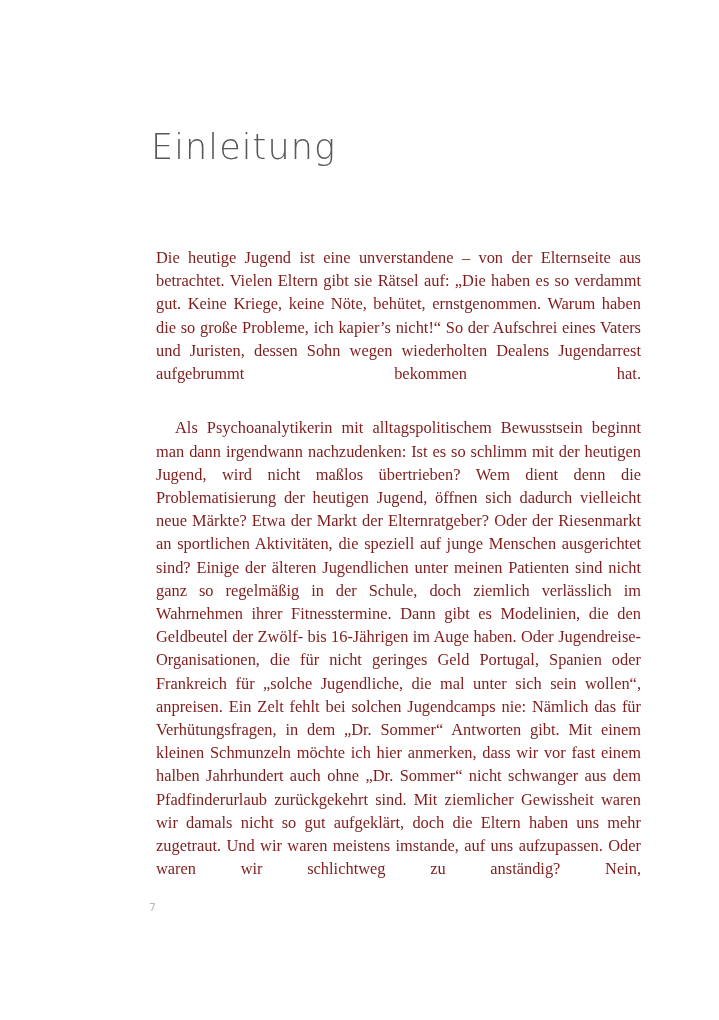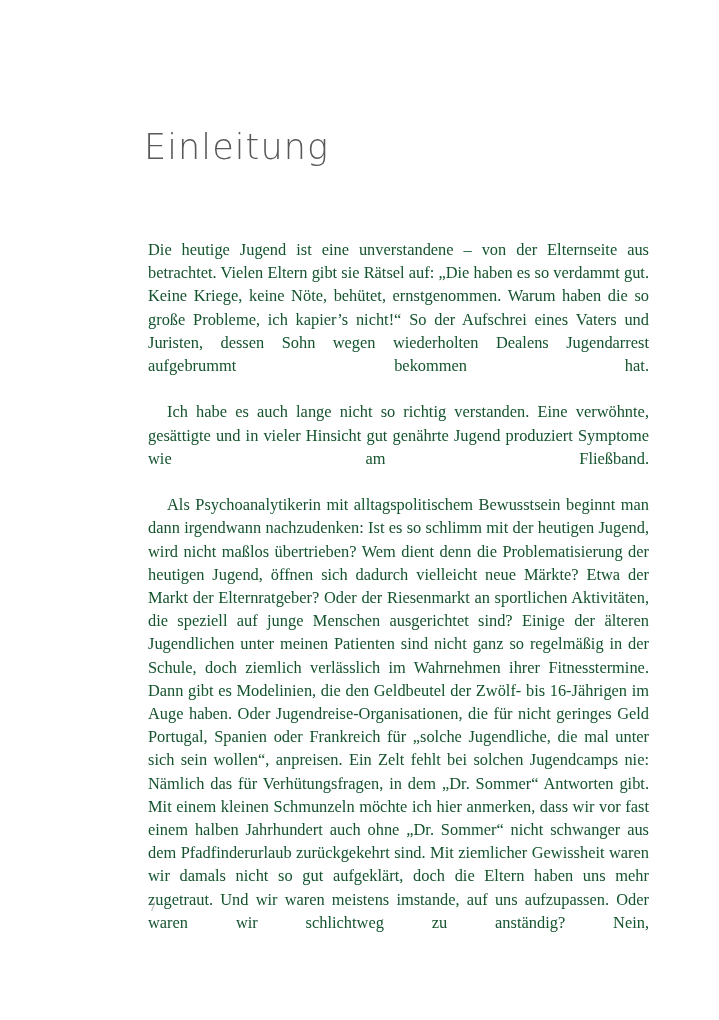--- a/index.html
+++ b/index.html
@@ -19,45 +19,45 @@
     position: relative;
     width: 719px;
     height: 1020px;
     background: #ffffff;
     box-sizing: border-box;
   }
 
   
   .chapter-title {
     position: absolute;
-    left: 144px;
+    left: 151px;
     top: 103px;
     font-family: "DejaVu Sans", "Liberation Sans", sans-serif;
     font-weight: 300;
     font-size: 35px;
     line-height: 42px;
     letter-spacing: 1.1px;
     color: #58585a;
     white-space: nowrap;
   }
 
   
   .body-block {
     position: absolute;
     left: 148px;
     top: 238px;
     width: 501px;
   }
 
   .body-block p {
-    margin: 0;
+    margin: 8px;
     font-family: "Liberation Serif", "DejaVu Serif", serif;
     font-size: 16.4px;
     line-height: 23.2px;
-    color: #14532d;
+    color: #7f1d1d;
     text-align: justify;
     text-justify: inter-word;
     hyphens: none;
     -webkit-hyphens: none;
   }
 
   .body-block p.indented {
     text-indent: 19px;
   }
 
@@ -83,19 +83,18 @@
 </style>
 </head>
 <body>
 
 <div class="page">
 
   <h1 class="chapter-title">Einleitung</h1>
 
   <div class="body-block">
     <p>Die heutige Jugend ist eine unverstandene – von der Elternseite aus betrachtet. Vielen Eltern gibt sie Rätsel auf: „Die haben es so verdammt gut. Keine Kriege, keine Nöte, behütet, ernstgenommen. Warum haben die so große Probleme, ich kapier’s nicht!“ So der Aufschrei eines Vaters und Juristen, dessen Sohn wegen wiederholten Dealens Jugendarrest aufgebrummt bekommen hat.</p>
-    <p class="indented">Ich habe es auch lange nicht so richtig verstanden. Eine verwöhnte, gesättigte und in vieler Hinsicht gut genährte Jugend produziert Symptome wie am Fließband.</p>
     <p class="indented">Als Psychoanalytikerin mit alltagspolitischem Bewusstsein beginnt man dann irgendwann nachzudenken: Ist es so schlimm mit der heutigen Jugend, wird nicht maßlos übertrieben? Wem dient denn die Problematisierung der heutigen Jugend, öffnen sich dadurch vielleicht neue Märkte? Etwa der Markt der Elternratgeber? Oder der Riesenmarkt an sportlichen Aktivitäten, die speziell auf junge Menschen ausgerichtet sind? Einige der älteren Jugendlichen unter meinen Patienten sind nicht ganz so regelmäßig in der Schule, doch ziemlich verlässlich im Wahrnehmen ihrer Fitnesstermine. Dann gibt es Modelinien, die den Geldbeutel der Zwölf- bis 16-Jährigen im Auge haben. Oder Jugendreise-Organisationen, die für nicht geringes Geld Portugal, Spanien oder Frankreich für „solche Jugendliche, die mal unter sich sein wollen“, anpreisen. Ein Zelt fehlt bei solchen Jugendcamps nie: Nämlich das für Verhütungsfragen, in dem „Dr. Sommer“ Antworten gibt. Mit einem kleinen Schmunzeln möchte ich hier anmerken, dass wir vor fast einem halben Jahrhundert auch ohne „Dr. Sommer“ nicht schwanger aus dem Pfadfinderurlaub zurückgekehrt sind. Mit ziemlicher Gewissheit waren wir damals nicht so gut aufgeklärt, doch die Eltern haben uns mehr zugetraut. Und wir waren meistens imstande, auf uns aufzupassen. Oder waren wir schlichtweg zu anständig? Nein,</p>
   </div>
 
   <div class="folio">7</div>
 
 </div>
 
 </body></html>

